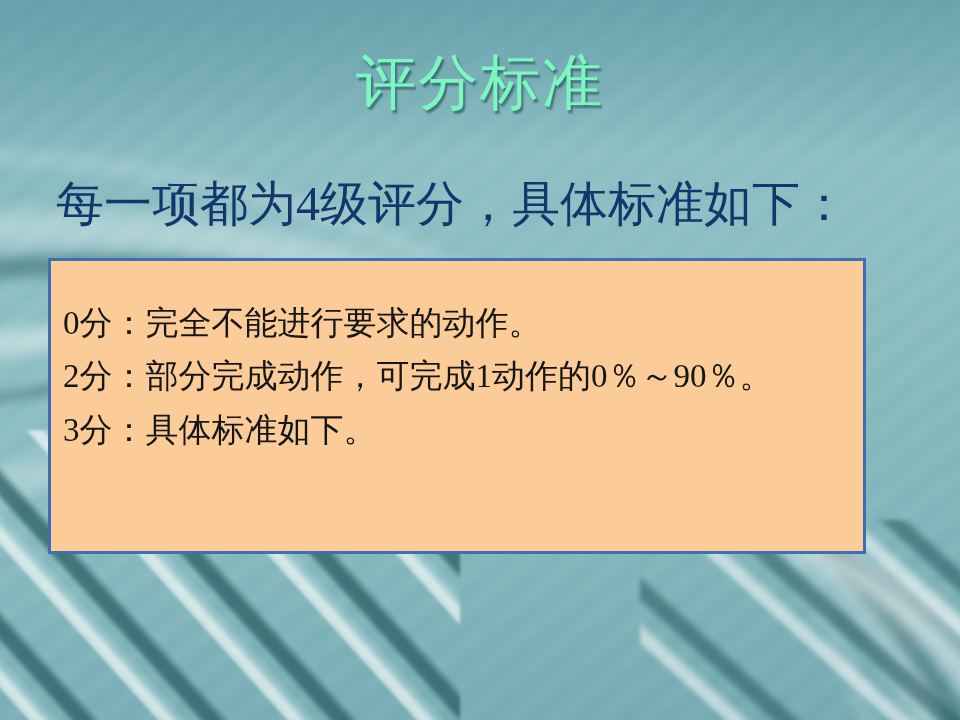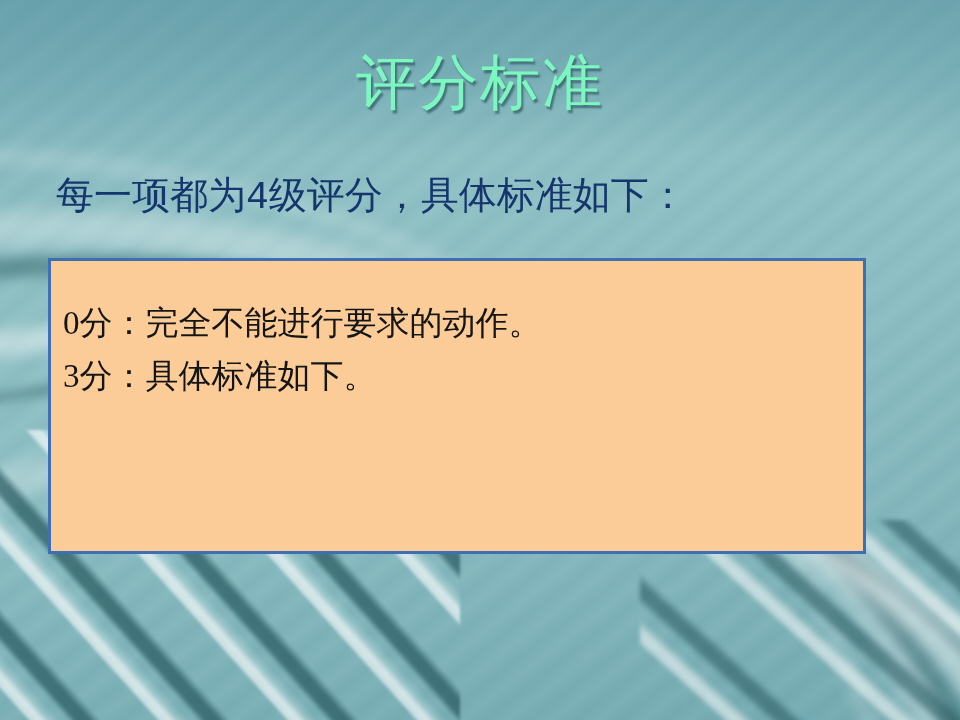--- a/index.html
+++ b/index.html
@@ -168,24 +168,24 @@
     letter-spacing: 2px;
     color: #7cf7bf;
     text-shadow: 2px 3px 2px rgba(20,60,70,0.55);
     font-family: "Liberation Serif", "DejaVu Serif", serif;
   }
 
   .slide-subtitle {
     position: absolute;
     left: 56px;
     top: 175px;
-    font-size: 38px;
+    font-size: 48px;
     line-height: 1.2;
     color: #14366c;
-    font-family: Liberation Mono, monospace;
+    font-family: Liberation Serif, serif;
     white-space: nowrap;
   }
 
   .score-box {
     position: absolute;
     left: 48px;
     top: 258px;
     width: 818px;
     height: 296px;
     background: #fbcc98;
@@ -222,17 +222,18 @@
   <div class="top-shade"></div>
 
   <div class="content">
 
     <div class="slide-title">评分标准</div>
 
     <div class="slide-subtitle">每一项都为4级评分，具体标准如下：</div>
 
     <div class="score-box">
       <div class="score-line">0分：完全不能进行要求的动作。</div>
+      <div class="score-line">2分：部分完成动作，可完成1动作的0％～90％。</div>
       <div class="score-line">3分：具体标准如下。</div>
     </div>
 
   </div>
 </div>
 
 </body></html>

